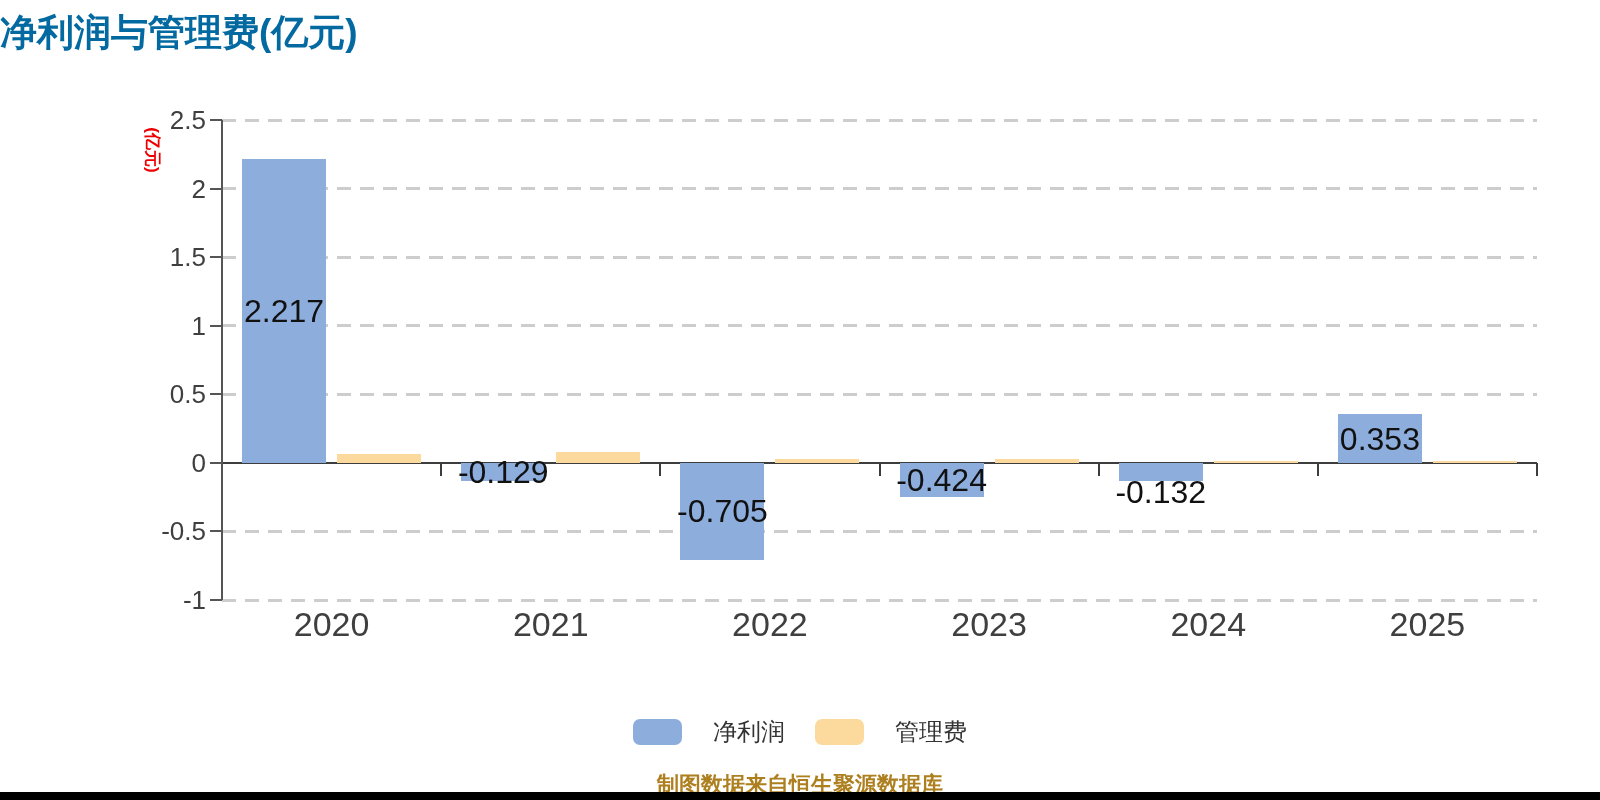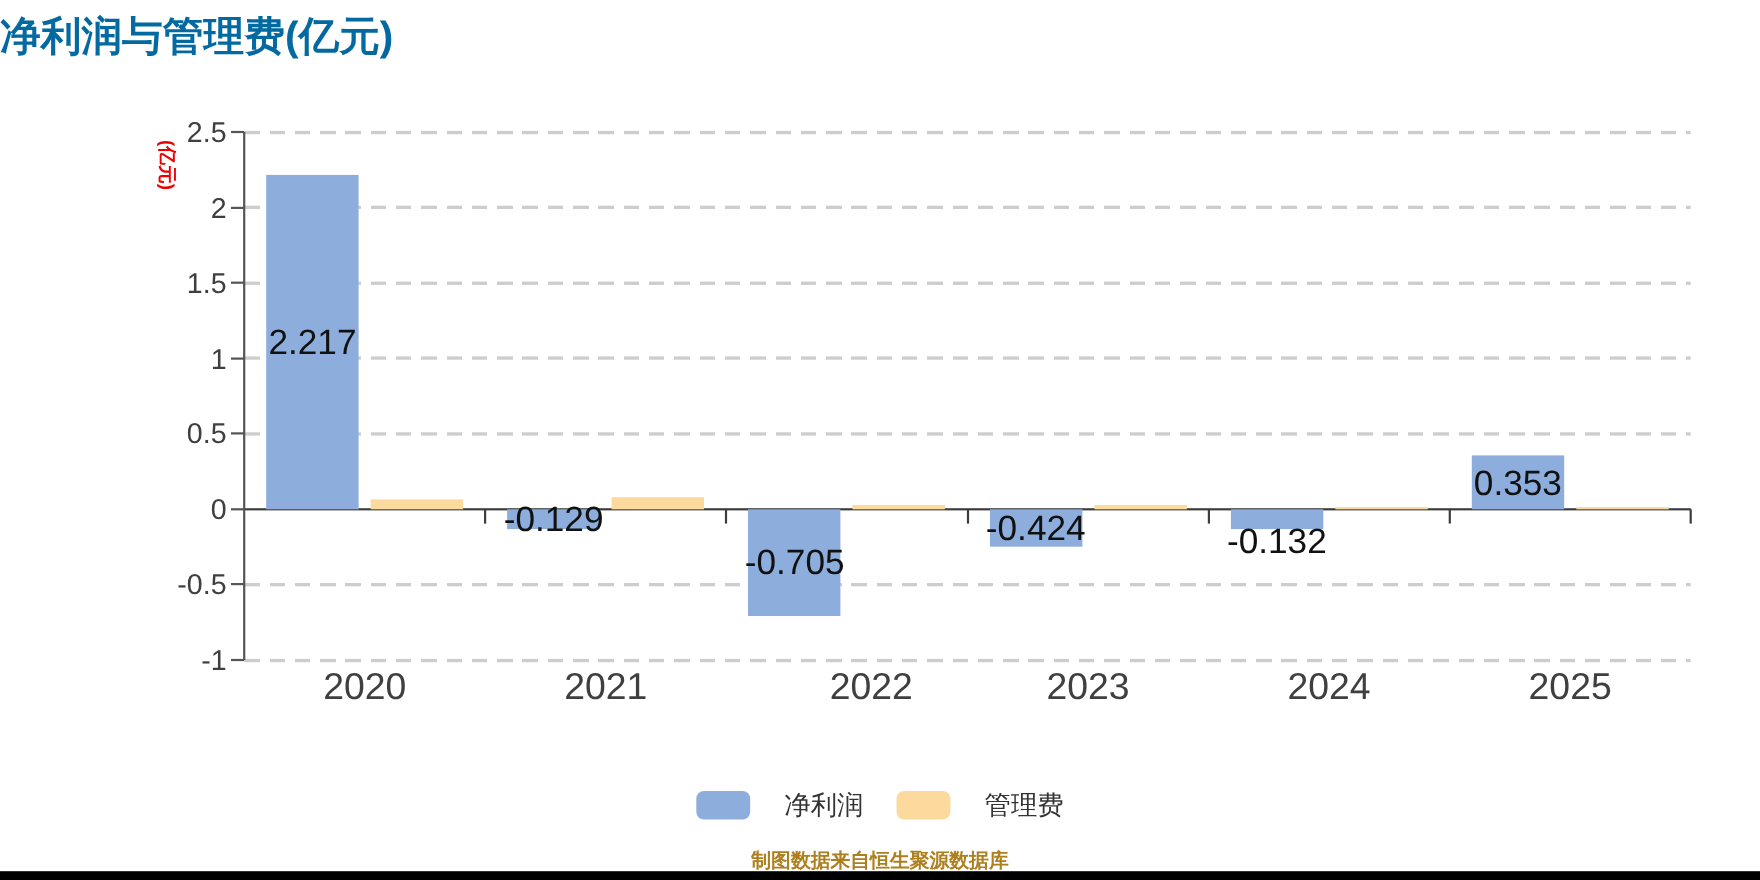--- a/index.html
+++ b/index.html
@@ -39,21 +39,21 @@
   }
   #legend{
     position:absolute;top:716px;left:0;width:1600px;
     display:flex;justify-content:center;align-items:center;gap:30px;
   }
   .legend-item{display:flex;align-items:center;gap:10px;cursor:pointer;}
   .swatch{width:49px;height:26px;border-radius:7px;display:inline-block;}
   .legend-label{font-size:24px;color:#333333;margin-left:21px;}
   #footer-note{
     position:absolute;top:770px;left:0;width:1600px;text-align:center;
-    font-size:18px;font-weight:bold;
+    font-size:22px;font-weight:bold;
   }
   #bottom-bar{position:absolute;left:0;bottom:0;width:1600px;height:8px;background:#000000;}
 </style>
 </head>
 <body>
 
 <div id="chart-title">净利润与管理费(亿元)</div>
 
 <div id="y-axis-name" style="color: rgb(238, 0, 0);">(亿元)</div>
 
@@ -84,21 +84,21 @@
     <div class="y-tick-label" style="left: 136px; top: 586px;">-1</div>
     <div class="y-axis-line" style="left: 221px; top: 120px; height: 480px;"></div>
     <div class="x-tick-mark" style="left: 440.167px; top: 462.857px;"></div>
     <div class="x-tick-mark" style="left: 659.333px; top: 462.857px;"></div>
     <div class="x-tick-mark" style="left: 878.5px; top: 462.857px;"></div>
     <div class="x-tick-mark" style="left: 1097.67px; top: 462.857px;"></div>
     <div class="x-tick-mark" style="left: 1316.83px; top: 462.857px;"></div>
     <div class="x-tick-mark" style="left: 1536px; top: 462.857px;"></div>
     <div class="x-category-label" style="left: 271.583px; top: 610px;">2020</div>
     <div class="x-category-label" style="left: 490.75px; top: 610px;">2021</div>
-    <div class="x-category-label" style="left: 709.917px; top: 610px; text-align: right;">2022</div>
+    <div class="x-category-label" style="left: 709.917px; top: 610px;">2022</div>
     <div class="x-category-label" style="left: 929.083px; top: 610px;">2023</div>
     <div class="x-category-label" style="left: 1148.25px; top: 610px;">2024</div>
     <div class="x-category-label" style="left: 1367.42px; top: 610px;">2025</div>
     <div class="bar" style="left: 242.083px; top: 158.811px; width: 84px; height: 304.046px; background: rgb(141, 174, 220);"></div>
     <div class="bar-value-label" style="left: 219.083px; top: 296.834px;">2.217</div>
     <div class="bar" style="left: 461.25px; top: 462.857px; width: 84px; height: 17.6914px; background: rgb(141, 174, 220);"></div>
     <div class="bar-value-label" style="left: 438.25px; top: 457.703px;">-0.129</div>
     <div class="bar" style="left: 680.417px; top: 462.857px; width: 84px; height: 96.6857px; background: rgb(141, 174, 220);"></div>
     <div class="bar-value-label" style="left: 657.417px; top: 497.2px;">-0.705</div>
     <div class="bar" style="left: 899.583px; top: 462.857px; width: 84px; height: 33.8743px; background: rgb(141, 174, 220);"></div>

